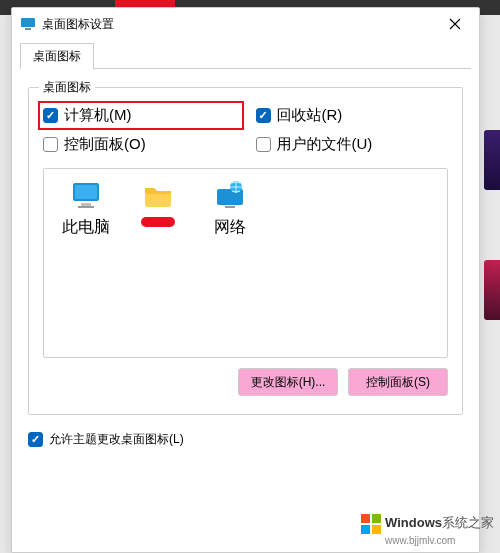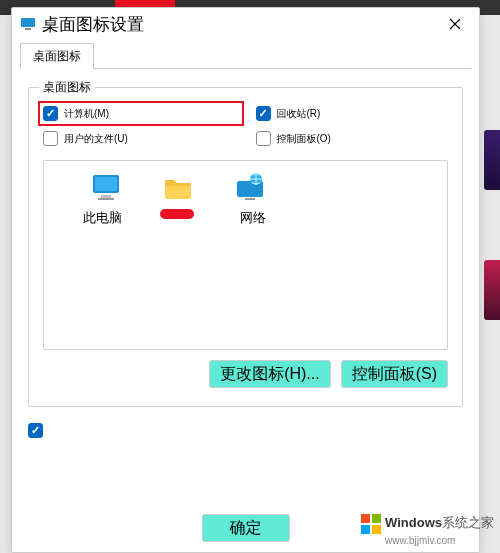--- a/index.html
+++ b/index.html
@@ -2,41 +2,41 @@
 <html><head>
 <meta charset="utf-8">
 <style>
   * { box-sizing: border-box; font-family: "Segoe UI", "Microsoft YaHei", sans-serif; }
   body { margin: 0; width: 500px; height: 553px; background: #e8e8e8; position: relative; overflow: hidden; }
   .bg-strip { position: absolute; top: 0; left: 0; right: 0; height: 15px; background: #333; }
   .bg-red { position: absolute; top: 0; left: 115px; width: 60px; height: 15px; background: #e81123; }
   .dialog { position: absolute; top: 7px; left: 11px; width: 469px; height: 546px; background: #fff; border: 1px solid #ccc; border-radius: 2px; box-shadow: 0 4px 12px rgba(0,0,0,0.15); }
   .titlebar { display: flex; align-items: center; height: 32px; padding: 0 8px; }
   .titlebar .ticon { width: 16px; height: 16px; margin-right: 6px; }
-  .titlebar .ttitle { font-size: 17px; flex: 1; color: #000; }
+  .titlebar .ttitle { font-size: 12px; flex: 1; color: #000; }
   .titlebar .close { width: 32px; height: 24px; display: flex; align-items: center; justify-content: center; cursor: pointer; }
   .tabs { display: flex; padding: 0 8px; margin-top: 2px; }
   .tab { font-size: 12px; padding: 4px 12px; border: 1px solid #ccc; border-bottom: none; background: #fff; position: relative; top: 1px; z-index: 2; }
   .tab-underline { border-bottom: 1px solid #ccc; margin: 0 8px; }
   .content { padding: 12px 16px 8px 16px; }
   .fieldset { border: 1px solid #d0d0d0; border-radius: 2px; padding: 14px 14px 18px 14px; position: relative; margin-top: 6px; }
   .legend { position: absolute; top: -9px; left: 10px; background: #fff; padding: 0 4px; font-size: 12px; color: #000; }
   .check-grid { display: grid; grid-template-columns: 1fr 1fr; gap: 10px 20px; margin-top: 4px; }
-  .check-item { display: flex; align-items: center; gap: 6px; font-size: 10px; }
+  .check-item { display: flex; align-items: center; gap: 6px; font-size: 15px; }
   .cbox { width: 15px; height: 15px; border: 1px solid #888; border-radius: 3px; display: flex; align-items: center; justify-content: center; background: #fff; cursor: pointer; }
   .cbox.checked { background: #0067c0; border-color: #0067c0; }
   .cbox.checked::after { content: "✓"; color: #fff; font-size: 11px; font-weight: bold; }
   .highlight { border: 2px solid #e81123; padding: 3px 6px 3px 3px; margin: -5px -8px -5px -5px; }
   .icon-area { border: 1px solid #d0d0d0; border-radius: 2px; margin-top: 14px; height: 190px; padding: 10px 6px; overflow: auto; }
   .icon-row { display: flex; gap: 0; }
-  .icon-item { width: 72px; display: flex; flex-direction: column; align-items: flex-end; font-size: 13px; color: #000; cursor: pointer; }
+  .icon-item { width: 72px; display: flex; flex-direction: column; align-items: center; font-size: 16px; color: #000; cursor: pointer; }
   .icon-item .ic { width: 32px; height: 32px; margin-bottom: 6px; display: flex; align-items: center; justify-content: center; }
   .monitor svg, .folder svg, .globe svg, .bin svg { display: block; }
   .btn-row { display: flex; justify-content: flex-end; gap: 10px; margin-top: 10px; }
-  .btn { min-width: 100px; height: 28px; border: 1px solid #ccc; background: #5eead4; border-radius: 3px; font-size: 16px; cursor: pointer; padding: 0 10px; }
+  .btn { min-width: 100px; height: 28px; border: 1px solid #ccc; background: #f9a8d4; border-radius: 3px; font-size: 12px; cursor: pointer; padding: 0 10px; }
   .bottom-check { display: flex; align-items: center; gap: 6px; font-size: 12px; margin-top: 16px; }
   .dialog-buttons { position: absolute; bottom: 10px; left: 0; right: 0; display: flex; justify-content: center; gap: 16px; padding: 0 16px; }
   .dialog-buttons .btn { min-width: 88px; }
   .watermark { position: absolute; bottom: 6px; right: 6px; display: flex; align-items: flex-start; gap: 4px; font-size: 13px; color: #555; pointer-events: none; }
   .watermark .wlogo svg { display: block; }
   .watermark .wtext b { color: #333; }
   .side-imgs { position: absolute; right: 0; top: 70px; width: 20px; height: 400px; }
   .side-imgs .s1 { position:absolute; top:60px; right:0; width:16px; height:60px; background:linear-gradient(#3a1e6e,#1b0c3a); border-radius:3px 0 0 3px; }
   .side-imgs .s2 { position:absolute; top:190px; right:0; width:16px; height:60px; background:linear-gradient(#c02050,#4a0e2a); border-radius:3px 0 0 3px; }
   .red-scribble { width:34px; height:10px; background:#e81123; border-radius:5px; }
@@ -79,25 +79,25 @@
         <div class="check-item highlight">
           <span class="cbox checked"></span>
           <span>计算机(M)</span>
         </div>
         <div class="check-item">
           <span class="cbox checked"></span>
           <span>回收站(R)</span>
         </div>
         <div class="check-item">
           <span class="cbox"></span>
-          <span>用户的文件(U)</span>
+          <span>控制面板(O)</span>
         </div>
         <div class="check-item">
           <span class="cbox"></span>
-          <span>控制面板(O)</span>
+          <span>用户的文件(U)</span>
         </div>
       </div>
 
       <div class="icon-area">
         <div class="icon-row">
           <div class="icon-item">
             <span class="ic monitor">
               <svg width="32" height="32" viewBox="0 0 32 32">
                   <rect x="3" y="4" width="26" height="18" rx="2" fill="#1e90d4"></rect>
                   <rect x="5" y="6" width="22" height="14" fill="#39b0ef"></rect>
@@ -131,26 +131,24 @@
       </div>
 
       <div class="btn-row">
         <button class="btn">更改图标(H)...</button>
         <button class="btn">控制面板(S)</button>
       </div>
     </div>
 
     <div class="bottom-check">
       <span class="cbox checked"></span>
+      <span>允许主题更改桌面图标(L)</span>
     </div>
   </div>
 
-  <div class="dialog-buttons">
-    <button class="btn">确定</button>
-  </div>
 </div>
 
 <div class="watermark">
   <span class="wlogo">
     <svg width="20" height="20" viewBox="0 0 20 20">
         <rect x="0" y="0" width="9" height="9" fill="#f25022"></rect>
         <rect x="11" y="0" width="9" height="9" fill="#7fba00"></rect>
         <rect x="0" y="11" width="9" height="9" fill="#00a4ef"></rect>
         <rect x="11" y="11" width="9" height="9" fill="#ffb900"></rect>
       </svg>

